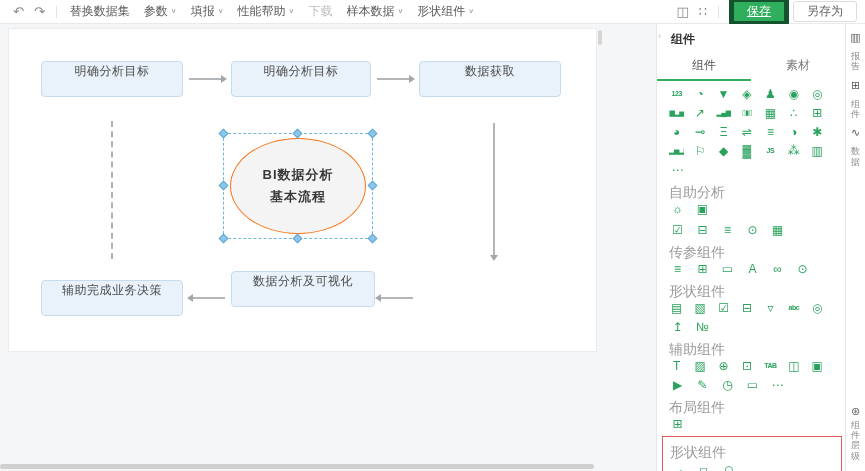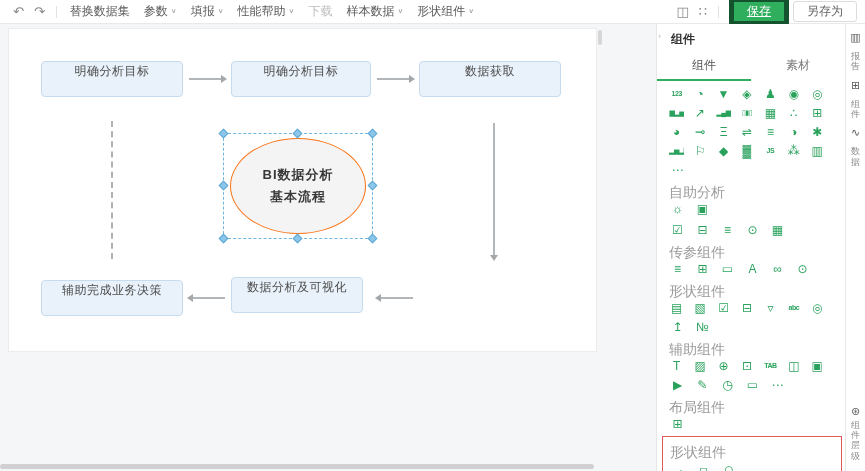--- a/index.html
+++ b/index.html
@@ -135,21 +135,21 @@
       <div class="handle h-e"></div>
       <div class="handle h-sw"></div>
       <div class="handle h-s"></div>
       <div class="handle h-se"></div>
     </div>
 
     <div class="fbox" style="left:32px;top:251px;width:142px;height:36px">
       <span>辅助完成业务决策</span>
     </div>
     <div class="harrow left" style="left:180px;top:268px;width:36px"></div>
-    <div class="fbox" style="left:222px;top:248px;width:132px;height:36px">
+    <div class="fbox" style="left:222px;top:242px;width:144px;height:36px">
       <span>数据分析及可视化</span>
     </div>
     <div class="harrow left" style="left:368px;top:268px;width:36px"></div>
   </div>
 
   <div class="vthumb"></div>
   <div class="hthumb"></div>
 </div>
 
 <div class="panel">

